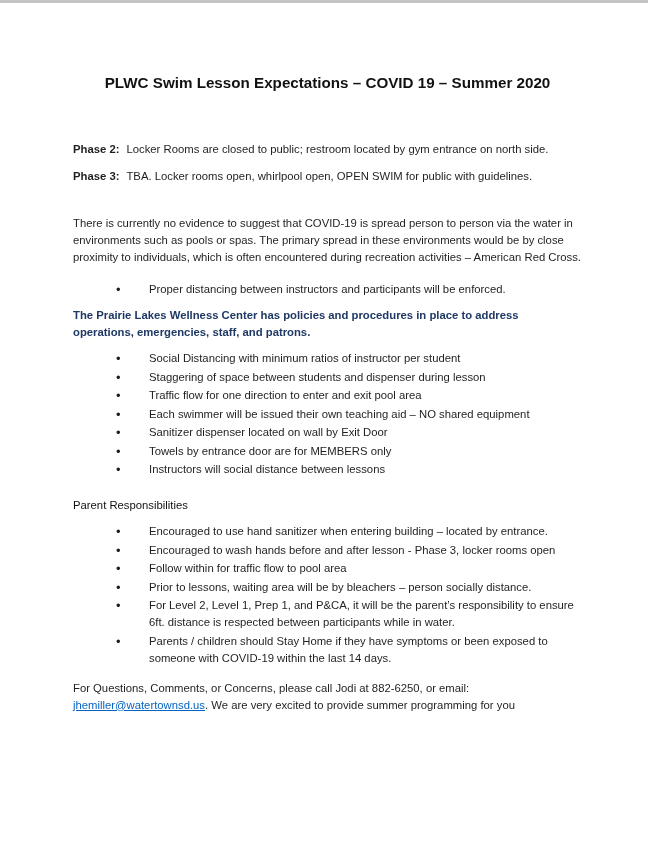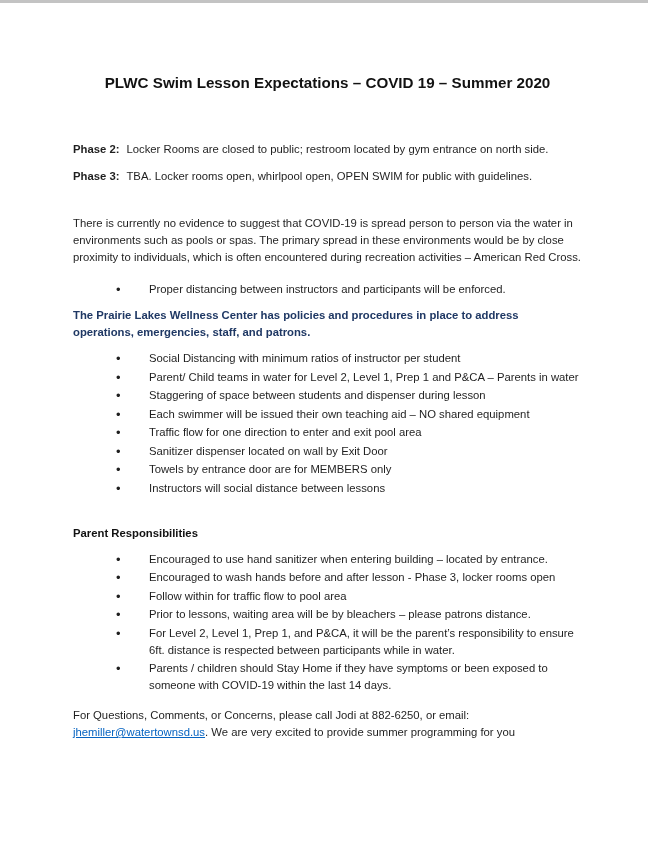--- a/index.html
+++ b/index.html
@@ -64,22 +64,22 @@
     font-size: 13px;
   }
   .intro-bullets { margin-top: 15px !important; }
   .policies-heading {
     margin: 9px 0 0 0;
     font-weight: bold;
     color: #1f3864;
   }
   .policies-bullets { margin-top: 9px !important; }
   .parent-heading {
-    margin: 28px 0 0 0;
-    font-weight: bold;
+    margin: 19px 0 0 0;
+    font-weight: normal;
     color: #121212;
   }
   .parent-bullets { margin-top: 9px !important; }
   .footer-para {
     margin: 13px 0 0 0;
   }
   a.email-link {
     color: #0563c1;
     text-decoration: underline;
     cursor: pointer;
@@ -104,36 +104,35 @@
     <p class="intro-para">There is currently no evidence to suggest that COVID-19 is spread person to person via the water in environments such as pools or spas.  The primary spread in these environments would be by close proximity to individuals, which is often encountered during recreation activities – American Red Cross.</p>
 
     <ul class="bullet-list intro-bullets">
         <li>Proper distancing between instructors and participants will be enforced.</li>
       </ul>
 
     <p class="policies-heading">The Prairie Lakes Wellness Center has policies and procedures in place to address operations, emergencies, staff, and patrons.</p>
 
     <ul class="bullet-list policies-bullets">
         <li>Social Distancing with minimum ratios of instructor per student</li>
-        <li>Parent/ Child teams in water for Level 2, Level 1, Prep 1 and P&amp;CA – Parents in water</li>
         <li>Staggering of space between students and dispenser during lesson</li>
+        <li>Traffic flow for one direction to enter and exit pool area</li>
         <li>Each swimmer will be issued their own teaching aid – NO shared equipment</li>
-        <li>Traffic flow for one direction to enter and exit pool area</li>
         <li>Sanitizer dispenser located on wall by Exit Door</li>
         <li>Towels by entrance door are for MEMBERS only</li>
         <li>Instructors will social distance between lessons</li>
       </ul>
 
     <p class="parent-heading">Parent Responsibilities</p>
 
     <ul class="bullet-list parent-bullets">
         <li>Encouraged to use hand sanitizer when entering building – located by entrance.</li>
         <li>Encouraged to wash hands before and after lesson  - Phase 3, locker rooms open</li>
         <li>Follow within for traffic flow to pool area</li>
-        <li>Prior to lessons, waiting area will be by bleachers – please patrons distance.</li>
+        <li>Prior to lessons, waiting area will be by bleachers – person socially distance.</li>
         <li>For Level 2, Level 1, Prep 1, and P&amp;CA, it will be the parent’s responsibility to ensure 6ft. distance is respected between participants while in water.</li>
         <li>Parents / children should Stay Home if they have symptoms or been exposed to someone with COVID-19 within the last 14 days.</li>
       </ul>
 
     <p class="footer-para">
       <span>For Questions, Comments, or Concerns, please call Jodi at 882-6250, or email:</span><br>
       <a class="email-link">jhemiller@watertownsd.us</a><span>.  We are very excited to provide summer programming for you</span>
     </p>
 
   </div>

